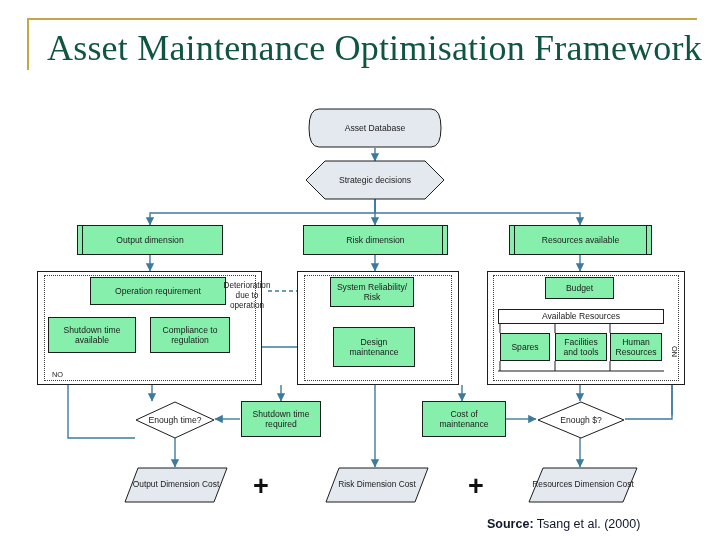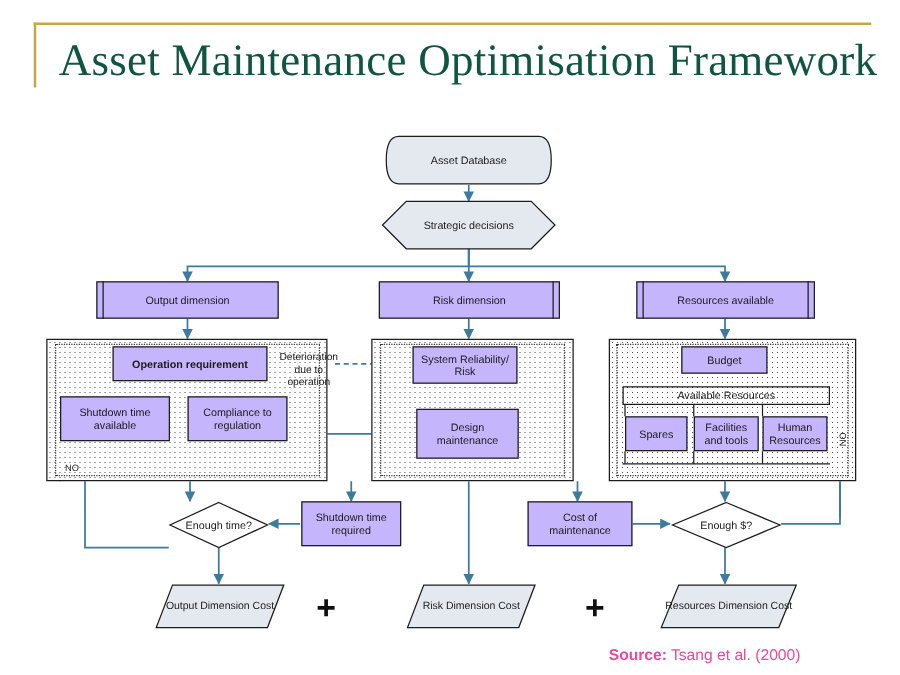--- a/index.html
+++ b/index.html
@@ -23,21 +23,21 @@
   }
   
   #diagram{position:absolute;left:0;top:95px;width:720px;height:420px;}
   #wires{position:absolute;left:0;top:0;width:720px;height:420px;}
 
   
   .node{
     position:absolute;box-sizing:border-box;
     display:flex;align-items:center;justify-content:center;text-align:center;
     font-size:8.6px;color:#1b1b1b;line-height:1.18;
-    background:#c4b5fd;border:1px solid #1d1d1d;
+    background:#86efac;border:1px solid #1d1d1d;
   }
   .node .lbl{padding:0 2px;}
 
   
   .bar-l::before,.bar-lr::before{
     content:"";position:absolute;left:4px;top:-1px;bottom:-1px;
     border-left:1px solid #1d1d1d;
   }
   .bar-r::after,.bar-lr::after{
     content:"";position:absolute;right:4px;top:-1px;bottom:-1px;
@@ -71,21 +71,21 @@
     text-align:center;
   }
   .no-label{position:absolute;font-size:7.4px;color:#1b1b1b;}
   .no-label.vert{transform:rotate(-90deg);transform-origin:left top;}
   .plus{
     position:absolute;font-size:27px;font-weight:bold;color:#111;
     font-family:"Liberation Sans", sans-serif;line-height:1;
   }
   
   #source{
-    position:absolute;left:487px;top:517px;font-size:12.5px;color:#ec4899;
+    position:absolute;left:487px;top:517px;font-size:12.5px;color:#0f172a;
     white-space:nowrap;
   }
   #source b{font-weight:bold;}
 </style>
 </head>
 <body>
 
 <div id="title-block"></div>
 <div id="page-title">Asset Maintenance Optimisation Framework</div>
 
@@ -177,21 +177,21 @@
   </div>
   <div class="node bar-r" style="left:303px;top:130px;width:145px;height:30px;">
     <span class="lbl">Risk dimension</span>
   </div>
   <div class="node bar-lr" style="left:509px;top:130px;width:143px;height:30px;">
     <span class="lbl">Resources available</span>
   </div>
 
   <div class="region" style="left:37px;top:176px;width:225px;height:114px;"></div>
   <div class="region-inner" style="left:44px;top:180px;width:212px;height:106px;"></div>
-  <div class="node" style="left:90px;top:182px;width:124px;height:28px;font-weight:bold;">
+  <div class="node" style="left:90px;top:182px;width:136px;height:28px;">
     <span class="lbl">Operation requirement</span>
   </div>
   <div class="node" style="left:48px;top:222px;width:88px;height:36px;">
     <span class="lbl">Shutdown time available</span>
   </div>
   <div class="node" style="left:150px;top:222px;width:80px;height:36px;">
     <span class="lbl">Compliance to regulation</span>
   </div>
   <div class="no-label" style="left:52px;top:275px;">NO</div>
 

